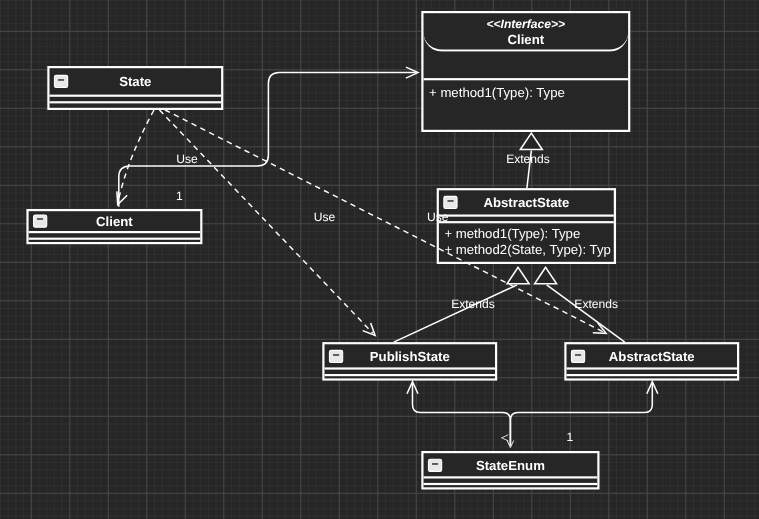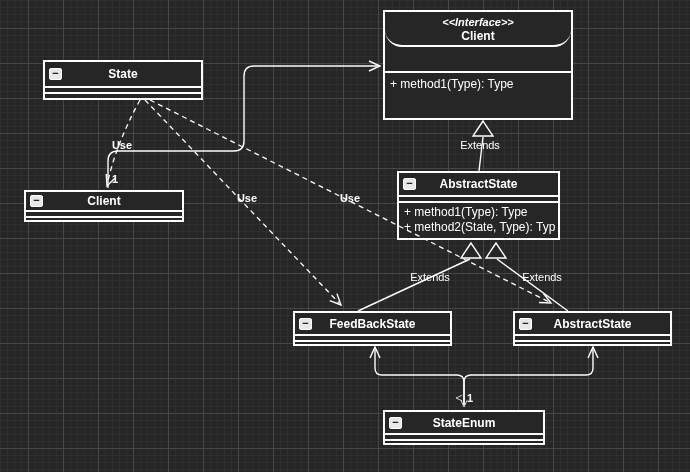--- a/index.html
+++ b/index.html
@@ -40,21 +40,21 @@
   .attr-empty{height:24px;border-bottom:2px solid #fdfdfd;}
   .attr-strip{height:4px;border-bottom:2px solid #fdfdfd;}
   .methods{
     padding:4px 0 0 5px;font-size:12px;line-height:15px;
     white-space:nowrap;overflow:hidden;
   }
   .edge-label{
     position:absolute;z-index:3;color:#fff;font-size:11px;
     transform:translate(-50%,-50%);white-space:nowrap;
   }
-  .edge-label.b{font-weight:bold;}
+  .edge-label.b{font-weight:normal;margin-left:48px;}
   svg.edges{position:absolute;inset:0;z-index:4;pointer-events:none;}
   svg.edges path.edge{stroke:#fdfdfd;stroke-width:1.4;fill:none;}
   svg.edges path.dashed{stroke-dasharray:5 4;stroke-width:1.3;}
   svg.edges .arrowhead path{stroke:#fdfdfd;stroke-width:1.4;fill:none;}
   svg.edges polygon.tri{fill:#262626;stroke:#fdfdfd;stroke-width:1.4;}
 </style>
 </head>
 <body>
 
 <div class="canvas">
@@ -94,21 +94,21 @@
     <div class="attr-strip"></div>
     <div class="methods" style="padding-top:2px;">
       <div>+ method1(Type): Type</div>
       <div>+ method2(State, Type): Typ</div>
     </div>
   </div>
 
   <div class="uml-box" style="left:293px;top:311px;width:159px;height:35px;">
     <div class="title-bar" style="height:21px;">
       <span class="collapse-btn">−</span>
-      <span>FeedBackState</span>
+      <span>PublishState</span>
     </div>
     <div class="strip"></div>
   </div>
 
   <div class="uml-box" style="left:513px;top:311px;width:159px;height:35px;">
     <div class="title-bar" style="height:21px;">
       <span class="collapse-btn">−</span>
       <span>AbstractState</span>
     </div>
     <div class="strip"></div>

